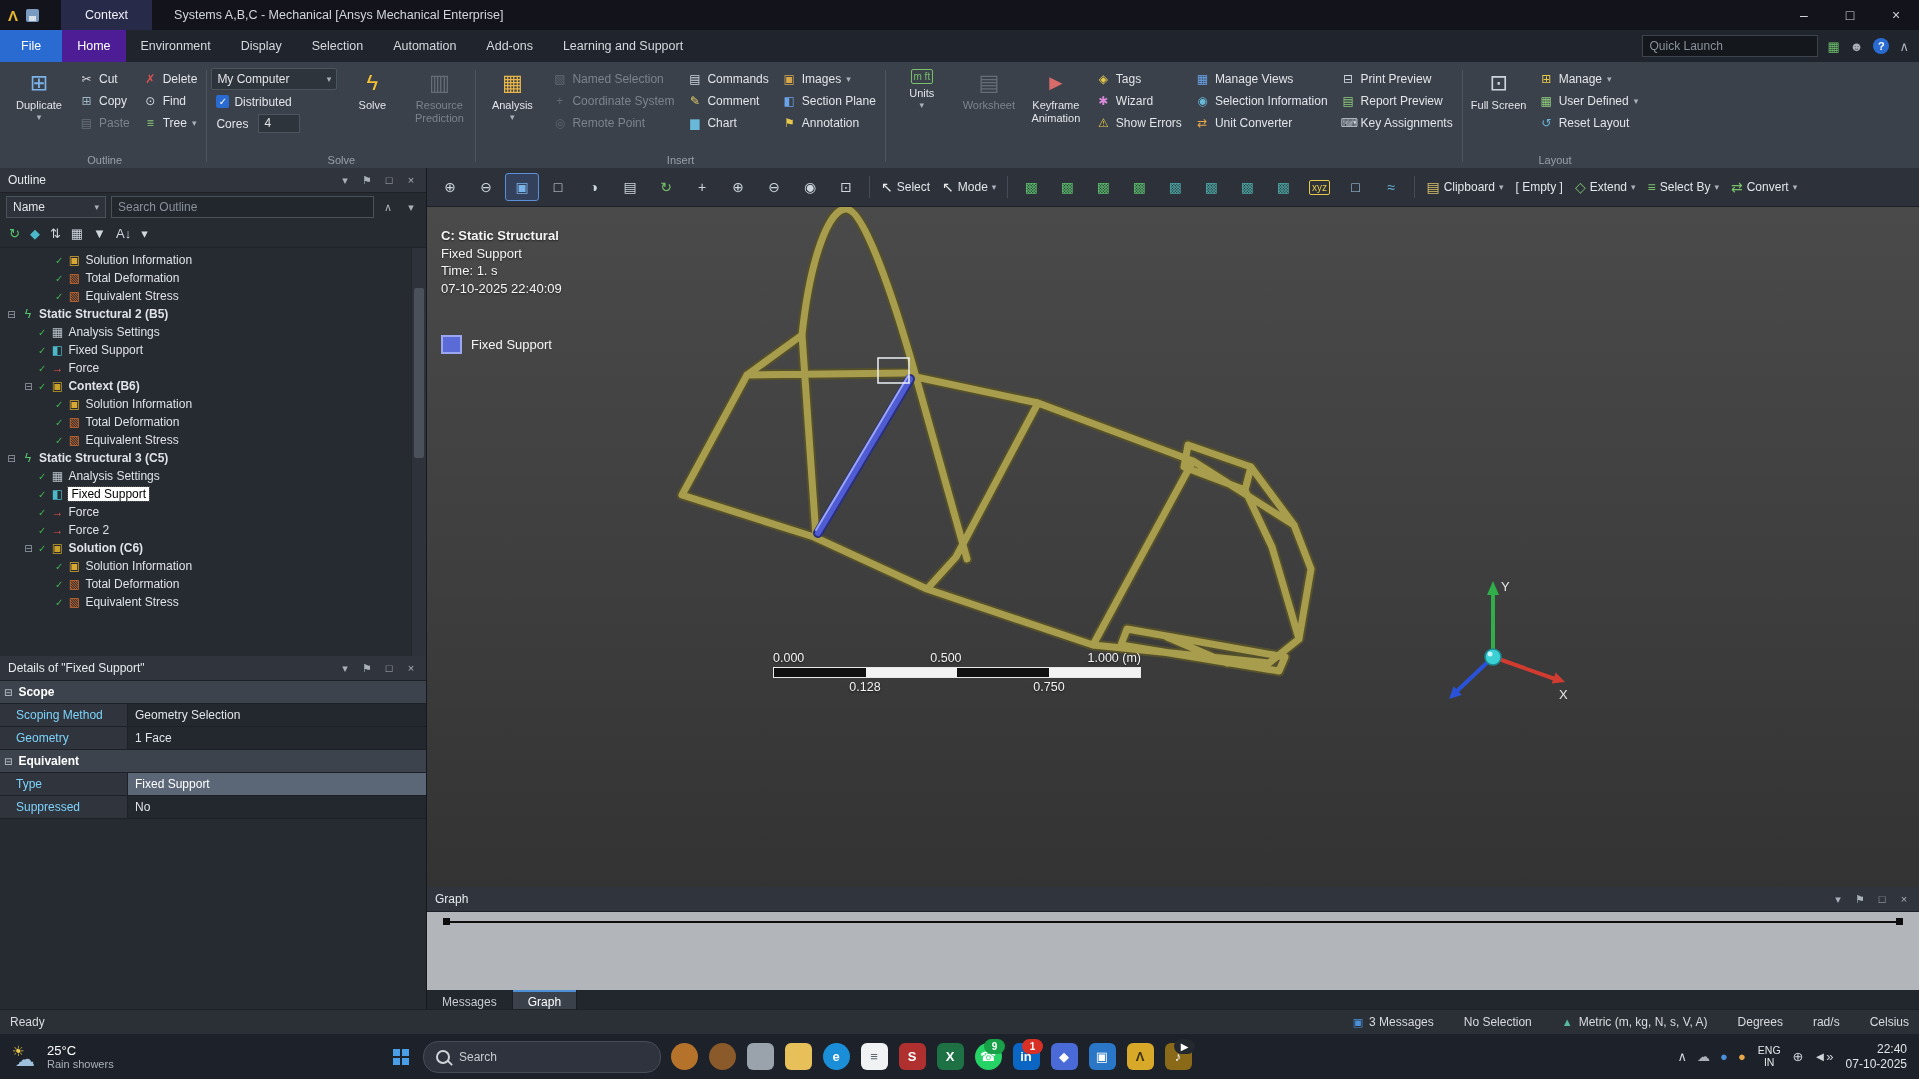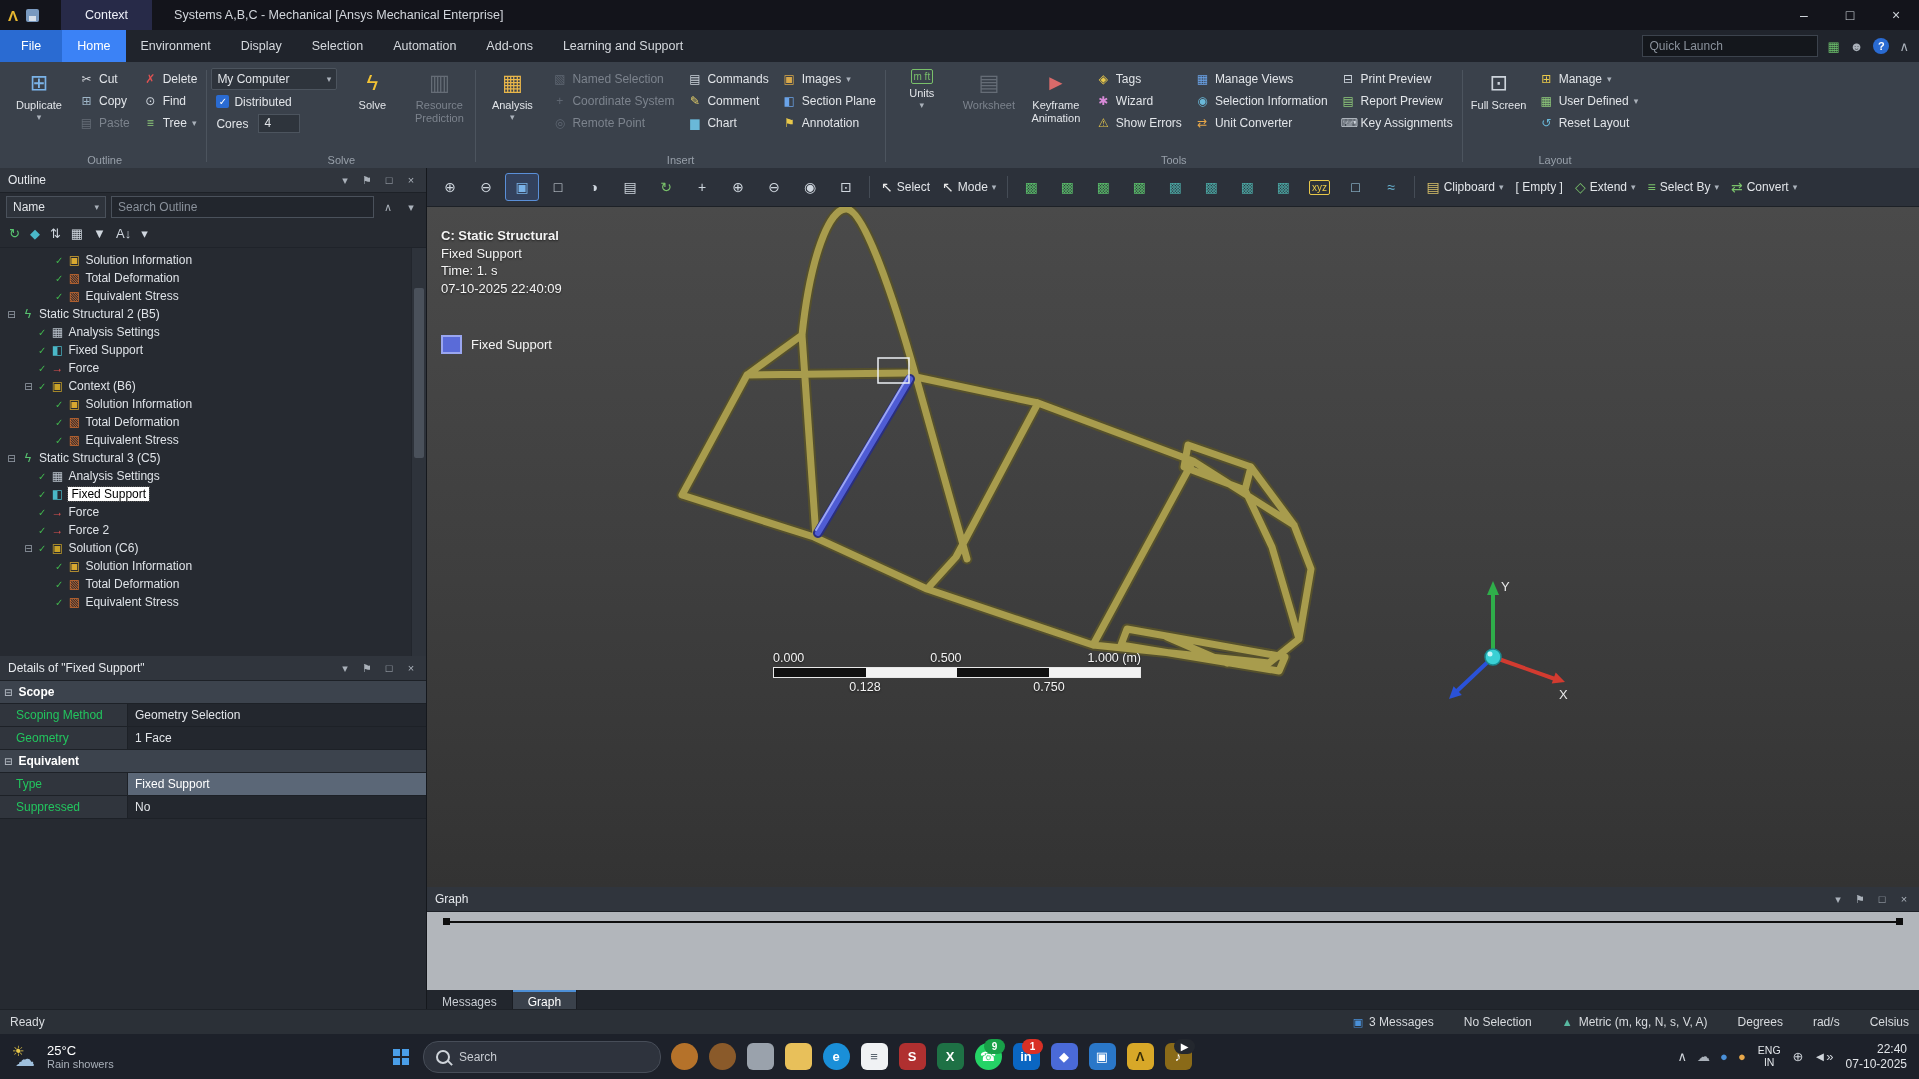--- a/index.html
+++ b/index.html
@@ -17,21 +17,21 @@
 .context-tab{height:30px;display:flex;align-items:center;padding:0 24px;background:#272a48;color:#eef0f8;margin-left:14px;font-size:12.5px;}
 .tb-title{margin-left:14px;color:#d2d6dc;font-size:12.5px;white-space:nowrap;}
 .tb-controls{margin-left:auto;display:flex;height:30px;}
 .tb-btn{width:46px;display:flex;align-items:center;justify-content:center;color:#cfd4da;font-size:14px;}
 
 
 .menubar{height:32px;background:#20242c;display:flex;align-items:center;flex:none;padding-right:10px;}
 .menu-tabs{display:flex;height:32px;}
 .menu-tab{height:32px;display:flex;align-items:center;padding:0 15px;color:#d5d9de;font-size:12.5px;white-space:nowrap;}
 .menu-tab.file{background:#2a6bd2;color:#fff;padding:0 21px;}
-.menu-tab.active{background:#3b82f6;color:#fff;}
+.menu-tab.active{background:#4c1d95;color:#fff;}
 .menu-right{margin-left:auto;display:flex;align-items:center;gap:10px;}
 .quick-launch{width:160px;height:20px;background:#14171c;border:1px solid #3c434d;color:#8a919b;display:flex;align-items:center;padding:0 7px;}
 .mr-icon{font-size:13px;color:#aab1ba;}
 .mr-icon.green{color:#6cbf6c;}
 .help-circle{width:16px;height:16px;border-radius:50%;background:#2a6bd2;color:#fff;font-size:11px;font-weight:bold;display:flex;align-items:center;justify-content:center;}
 
 
 .ribbon{height:104px;background:#3a414b;display:flex;padding:2px 4px 0;flex:none;}
 .ribbon-groups{display:flex;}
 .rgroup{display:flex;flex-direction:column;padding:0 3px;}
@@ -63,29 +63,29 @@
 .search-box{flex:1;height:20px;border:1px solid #4a515b;background:#22262d;display:flex;align-items:center;padding:0 6px;color:#8a919b;}
 .oc-btn{width:18px;text-align:center;color:#aab1ba;font-size:11px;}
 .tree-toolbar{height:26px;display:flex;align-items:center;gap:10px;padding:0 9px;border-bottom:1px solid #1f232a;flex:none;}
 .ttbtn .icon{font-size:13px;}
 .tree-wrap{height:408px;flex:none;display:flex;overflow:hidden;}
 .tree{flex:1;padding-top:3px;overflow:hidden;}
 .titem{height:18px;display:flex;align-items:center;gap:4px;color:#dfe3e8;white-space:nowrap;}
 .texp{width:11px;font-size:10px;color:#98a0aa;text-align:center;flex:none;}
 .tcheck{color:#41b44d;font-size:10px;font-weight:bold;}
 .titem .icon{width:14px;font-size:12px;flex:none;}
-.tlabel.bold{font-weight:normal;}
+.tlabel.bold{font-weight:bold;}
 .titem.sel .tlabel{background:#fff;color:#000;padding:0 3px;outline:1px dotted #555;}
 .vscroll{width:14px;background:#2e333b;border-left:1px solid #22262d;position:relative;flex:none;}
 .vscroll .thumb{position:absolute;left:2px;right:2px;top:40px;height:170px;background:#4a515b;border-radius:2px;}
 
 
 .details-table{flex:none;}
 .drow{display:grid;grid-template-columns:128px 1fr;height:22px;border-bottom:1px solid #1d2127;}
-.dlabel{background:#30353d;display:flex;align-items:center;padding:0 6px 0 16px;border-right:1px solid #1d2127;color:#22c55e;}
+.dlabel{background:#30353d;display:flex;align-items:center;padding:0 6px 0 16px;border-right:1px solid #1d2127;color:#7dd3fc;}
 .dvalue{display:flex;align-items:center;padding:0 7px;background:#23272e;}
 .dsection{display:flex;grid-template-columns:none;background:#3c434d;align-items:center;gap:6px;padding:0 4px;font-weight:bold;color:#fff;}
 .dexp{font-size:10px;color:#aab1ba;}
 .dsel .dvalue{background:#5b6777;color:#fff;}
 .left-filler{flex:1;background:#262a31;}
 
 
 .right-panel{flex:1;display:flex;flex-direction:column;min-width:0;}
 .gfx-toolbar{height:38px;background:#2c313a;border-bottom:1px solid #1d2127;display:flex;align-items:center;padding:0 6px;gap:2px;flex:none;overflow:hidden;}
 .gbtn{height:26px;min-width:24px;display:flex;align-items:center;justify-content:center;gap:4px;padding:0 4px;border-radius:3px;border:1px solid transparent;white-space:nowrap;}
@@ -377,21 +377,20 @@
               <div class="rsmall">
                 <span class="icon" style="color: rgb(143, 201, 122);">▤</span>
                 <span>Report Preview</span>
               </div>
               <div class="rsmall">
                 <span class="icon" style="color: rgb(205, 212, 220);">⌨</span>
                 <span>Key Assignments</span>
               </div>
             </div>
           </div>
-          <div class="rlabel">Tools</div>
         </div>
         <div class="rdivider"></div>
         <div class="rgroup">
           <div class="rcontent">
             <div class="rbig">
               <span class="icon" style="color: rgb(205, 212, 220);">⊡</span>
               <div class="rbig-label">Full Screen</div>
             </div>
             <div class="rstack">
               <div class="rsmall">

